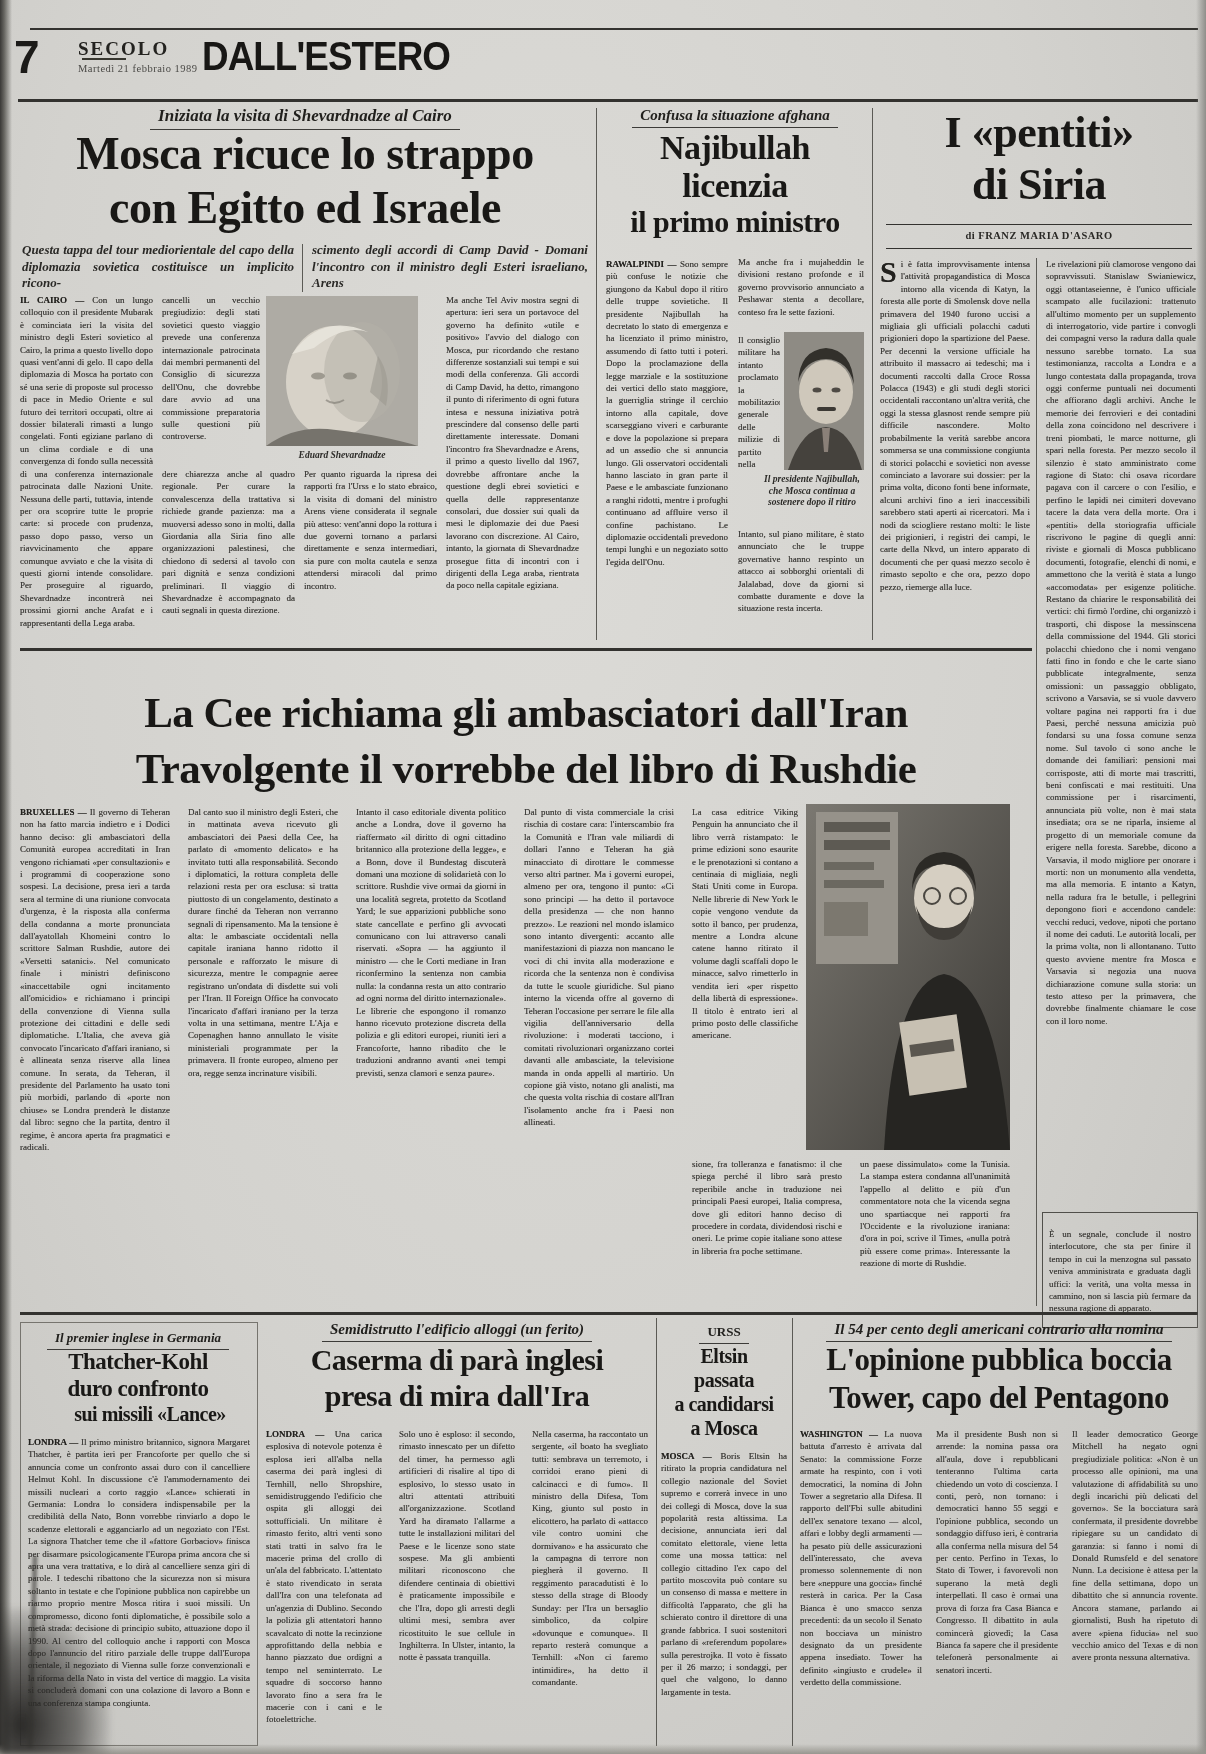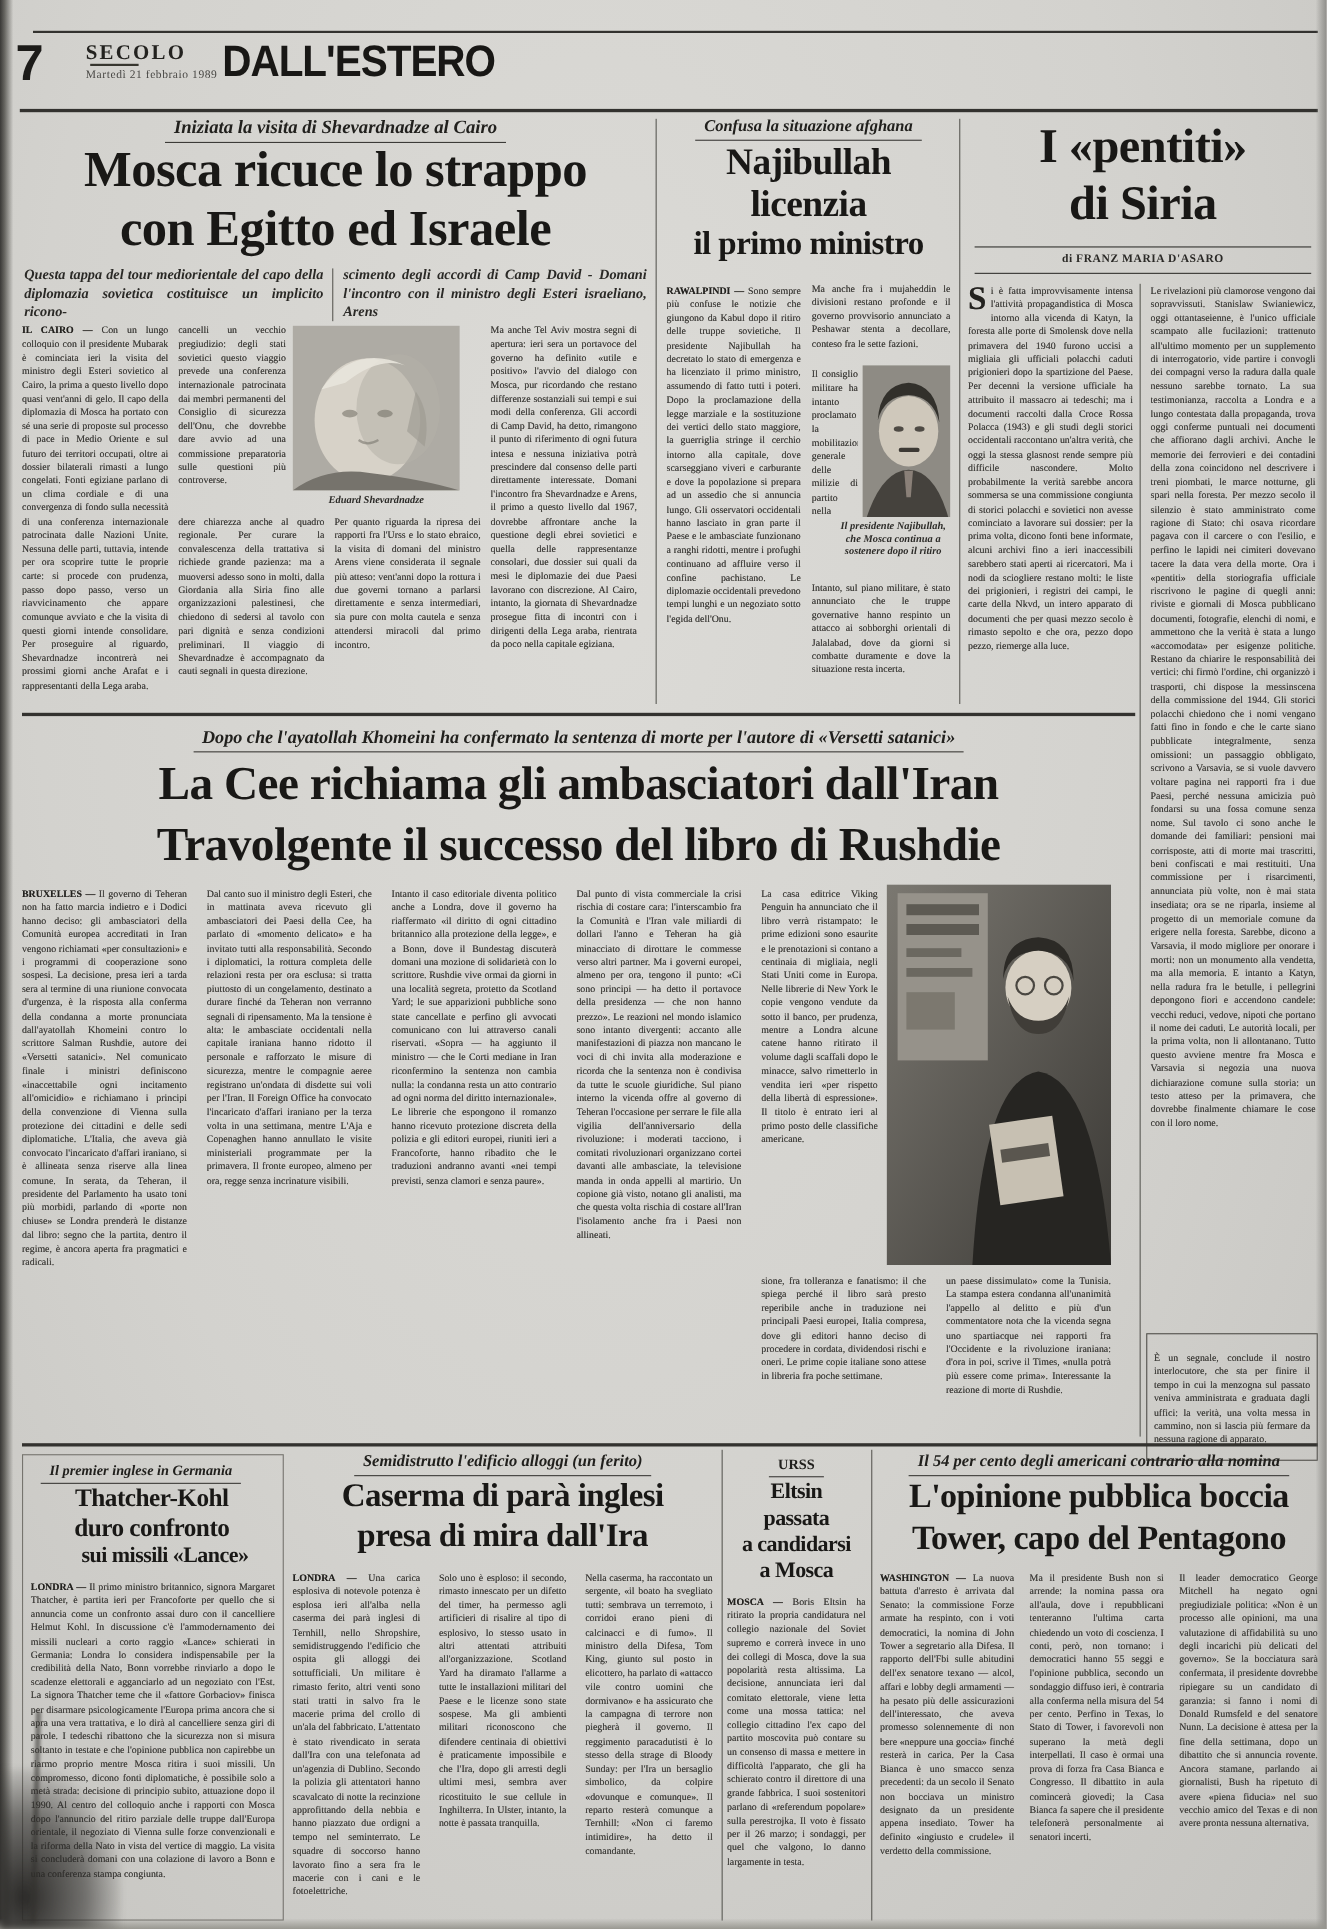--- a/index.html
+++ b/index.html
@@ -112,25 +112,22 @@
   <div class="abs byline" style="left:880px;top:230px;width:318px">di FRANZ MARIA D'ASARO</div>
   <div class="abs rh" style="left:886px;top:248px;width:306px;height:1px"></div>
 
   <div class="abs bodycol" style="left:880px;top:258px;width:150px;height:380px">
     <span class="dc">S</span><span>i è fatta improvvisamente intensa l'attività propagandistica di Mosca intorno alla vicenda di Katyn, la foresta alle porte di Smolensk dove nella primavera del 1940 furono uccisi a migliaia gli ufficiali polacchi caduti prigionieri dopo la spartizione del Paese. Per decenni la versione ufficiale ha attribuito il massacro ai tedeschi; ma i documenti raccolti dalla Croce Rossa Polacca (1943) e gli studi degli storici occidentali raccontano un'altra verità, che oggi la stessa glasnost rende sempre più difficile nascondere. Molto probabilmente la verità sarebbe ancora sommersa se una commissione congiunta di storici polacchi e sovietici non avesse cominciato a lavorare sui dossier: per la prima volta, dicono fonti bene informate, alcuni archivi fino a ieri inaccessibili sarebbero stati aperti ai ricercatori. Ma i nodi da sciogliere restano molti: le liste dei prigionieri, i registri dei campi, le carte della Nkvd, un intero apparato di documenti che per quasi mezzo secolo è rimasto sepolto e che ora, pezzo dopo pezzo, riemerge alla luce.</span>
   </div>
   <div class="abs bodycol" style="left:1046px;top:258px;width:150px;height:946px">Le rivelazioni più clamorose vengono dai sopravvissuti. Stanislaw Swianiewicz, oggi ottantaseienne, è l'unico ufficiale scampato alle fucilazioni: trattenuto all'ultimo momento per un supplemento di interrogatorio, vide partire i convogli dei compagni verso la radura dalla quale nessuno sarebbe tornato. La sua testimonianza, raccolta a Londra e a lungo contestata dalla propaganda, trova oggi conferme puntuali nei documenti che affiorano dagli archivi. Anche le memorie dei ferrovieri e dei contadini della zona coincidono nel descrivere i treni piombati, le marce notturne, gli spari nella foresta. Per mezzo secolo il silenzio è stato amministrato come ragione di Stato: chi osava ricordare pagava con il carcere o con l'esilio, e perfino le lapidi nei cimiteri dovevano tacere la data vera della morte. Ora i «pentiti» della storiografia ufficiale riscrivono le pagine di quegli anni: riviste e giornali di Mosca pubblicano documenti, fotografie, elenchi di nomi, e ammettono che la verità è stata a lungo «accomodata» per esigenze politiche. Restano da chiarire le responsabilità dei vertici: chi firmò l'ordine, chi organizzò i trasporti, chi dispose la messinscena della commissione del 1944. Gli storici polacchi chiedono che i nomi vengano fatti fino in fondo e che le carte siano pubblicate integralmente, senza omissioni: un passaggio obbligato, scrivono a Varsavia, se si vuole davvero voltare pagina nei rapporti fra i due Paesi, perché nessuna amicizia può fondarsi su una fossa comune senza nome. Sul tavolo ci sono anche le domande dei familiari: pensioni mai corrisposte, atti di morte mai trascritti, beni confiscati e mai restituiti. Una commissione per i risarcimenti, annunciata più volte, non è mai stata insediata; ora se ne riparla, insieme al progetto di un memoriale comune da erigere nella foresta. Sarebbe, dicono a Varsavia, il modo migliore per onorare i morti: non un monumento alla vendetta, ma alla memoria. E intanto a Katyn, nella radura fra le betulle, i pellegrini depongono fiori e accendono candele: vecchi reduci, vedove, nipoti che portano il nome dei caduti. Le autorità locali, per la prima volta, non li allontanano. Tutto questo avviene mentre fra Mosca e Varsavia si negozia una nuova dichiarazione comune sulla storia: un testo atteso per la primavera, che dovrebbe finalmente chiamare le cose con il loro nome.</div>
   <div class="abs bodycol kbox" style="left:1042px;top:1212px;width:142px;height:84px">È un segnale, conclude il nostro interlocutore, che sta per finire il tempo in cui la menzogna sul passato veniva amministrata e graduata dagli uffici: la verità, una volta messa in cammino, non si lascia più fermare da nessuna ragione di apparato.</div>
 
   <div class="abs rh" style="left:20px;top:648px;width:1012px;height:3px"></div>
-  <div class="abs kickwrap" style="left:20px;top:660px;width:1012px">
-    <span class="kicker" style="font-size:16.5px">Dopo che l'ayatollah Khomeini ha confermato la sentenza di morte per l'autore di «Versetti satanici»</span>
-  </div>
   <div class="abs hl" style="left:20px;top:690px;width:1012px;font-size:43px">La Cee richiama gli ambasciatori dall'Iran</div>
-  <div class="abs hl" style="left:20px;top:746px;width:1012px;font-size:43px">Travolgente il successo del libro di Rushdie</div>
+  <div class="abs hl" style="left:20px;top:746px;width:1012px;font-size:43px">Travolgente il vorrebbe del libro di Rushdie</div>
 
   <div class="abs bodycol" style="left:20px;top:806px;width:150px;height:500px">
     <span class="dl">BRUXELLES —</span> <span>Il governo di Teheran non ha fatto marcia indietro e i Dodici hanno deciso: gli ambasciatori della Comunità europea accreditati in Iran vengono richiamati «per consultazioni» e i programmi di cooperazione sono sospesi. La decisione, presa ieri a tarda sera al termine di una riunione convocata d'urgenza, è la risposta alla conferma della condanna a morte pronunciata dall'ayatollah Khomeini contro lo scrittore Salman Rushdie, autore dei «Versetti satanici». Nel comunicato finale i ministri definiscono «inaccettabile ogni incitamento all'omicidio» e richiamano i principi della convenzione di Vienna sulla protezione dei cittadini e delle sedi diplomatiche. L'Italia, che aveva già convocato l'incaricato d'affari iraniano, si è allineata senza riserve alla linea comune. In serata, da Teheran, il presidente del Parlamento ha usato toni più morbidi, parlando di «porte non chiuse» se Londra prenderà le distanze dal libro: segno che la partita, dentro il regime, è ancora aperta fra pragmatici e radicali.</span>
   </div>
   <div class="abs bodycol" style="left:188px;top:806px;width:150px;height:500px">Dal canto suo il ministro degli Esteri, che in mattinata aveva ricevuto gli ambasciatori dei Paesi della Cee, ha parlato di «momento delicato» e ha invitato tutti alla responsabilità. Secondo i diplomatici, la rottura completa delle relazioni resta per ora esclusa: si tratta piuttosto di un congelamento, destinato a durare finché da Teheran non verranno segnali di ripensamento. Ma la tensione è alta: le ambasciate occidentali nella capitale iraniana hanno ridotto il personale e rafforzato le misure di sicurezza, mentre le compagnie aeree registrano un'ondata di disdette sui voli per l'Iran. Il Foreign Office ha convocato l'incaricato d'affari iraniano per la terza volta in una settimana, mentre L'Aja e Copenaghen hanno annullato le visite ministeriali programmate per la primavera. Il fronte europeo, almeno per ora, regge senza incrinature visibili.</div>
   <div class="abs bodycol" style="left:356px;top:806px;width:150px;height:500px">Intanto il caso editoriale diventa politico anche a Londra, dove il governo ha riaffermato «il diritto di ogni cittadino britannico alla protezione della legge», e a Bonn, dove il Bundestag discuterà domani una mozione di solidarietà con lo scrittore. Rushdie vive ormai da giorni in una località segreta, protetto da Scotland Yard; le sue apparizioni pubbliche sono state cancellate e perfino gli avvocati comunicano con lui attraverso canali riservati. «Sopra — ha aggiunto il ministro — che le Corti mediane in Iran riconfermino la sentenza non cambia nulla: la condanna resta un atto contrario ad ogni norma del diritto internazionale». Le librerie che espongono il romanzo hanno ricevuto protezione discreta della polizia e gli editori europei, riuniti ieri a Francoforte, hanno ribadito che le traduzioni andranno avanti «nei tempi previsti, senza clamori e senza paure».</div>
   <div class="abs bodycol" style="left:524px;top:806px;width:150px;height:500px">Dal punto di vista commerciale la crisi rischia di costare cara: l'interscambio fra la Comunità e l'Iran vale miliardi di dollari l'anno e Teheran ha già minacciato di dirottare le commesse verso altri partner. Ma i governi europei, almeno per ora, tengono il punto: «Ci sono principi — ha detto il portavoce della presidenza — che non hanno prezzo». Le reazioni nel mondo islamico sono intanto divergenti: accanto alle manifestazioni di piazza non mancano le voci di chi invita alla moderazione e ricorda che la sentenza non è condivisa da tutte le scuole giuridiche. Sul piano interno la vicenda offre al governo di Teheran l'occasione per serrare le file alla vigilia dell'anniversario della rivoluzione: i moderati tacciono, i comitati rivoluzionari organizzano cortei davanti alle ambasciate, la televisione manda in onda appelli al martirio. Un copione già visto, notano gli analisti, ma che questa volta rischia di costare all'Iran l'isolamento anche fra i Paesi non allineati.</div>
   <div class="abs bodycol" style="left:692px;top:806px;width:106px;height:344px">La casa editrice Viking Penguin ha annunciato che il libro verrà ristampato: le prime edizioni sono esaurite e le prenotazioni si contano a centinaia di migliaia, negli Stati Uniti come in Europa. Nelle librerie di New York le copie vengono vendute da sotto il banco, per prudenza, mentre a Londra alcune catene hanno ritirato il volume dagli scaffali dopo le minacce, salvo rimetterlo in vendita ieri «per rispetto della libertà di espressione». Il titolo è entrato ieri al primo posto delle classifiche americane.</div>
 
   <svg class="abs photo" style="left:806px;top:804px" width="204" height="346">
@@ -158,21 +155,21 @@
   </svg>
 
   <div class="abs bodycol" style="left:692px;top:1158px;width:150px;height:148px">sione, fra tolleranza e fanatismo: il che spiega perché il libro sarà presto reperibile anche in traduzione nei principali Paesi europei, Italia compresa, dove gli editori hanno deciso di procedere in cordata, dividendosi rischi e oneri. Le prime copie italiane sono attese in libreria fra poche settimane.</div>
   <div class="abs bodycol" style="left:860px;top:1158px;width:150px;height:148px">un paese dissimulato» come la Tunisia. La stampa estera condanna all'unanimità l'appello al delitto e più d'un commentatore nota che la vicenda segna uno spartiacque nei rapporti fra l'Occidente e la rivoluzione iraniana: d'ora in poi, scrive il Times, «nulla potrà più essere come prima». Interessante la reazione di morte di Rushdie.</div>
 
   <div class="abs rh" style="left:20px;top:1312px;width:1178px;height:3px"></div>
   <div class="abs rv" style="left:656px;top:1318px;width:1px;height:428px"></div>
   <div class="abs rv" style="left:792px;top:1318px;width:1px;height:428px"></div>
 
   <div class="abs" style="left:20px;top:1322px;width:236px;height:422px;border:1px solid #76746e"></div>
-  <div class="abs kickwrap" style="left:14px;top:1328px;width:228px">
+  <div class="abs kickwrap" style="left:24px;top:1328px;width:228px">
     <span class="kicker" style="font-size:13px">Il premier inglese in Germania</span>
   </div>
   <div class="abs hl" style="left:24px;top:1350px;width:228px;font-size:23px">Thatcher-Kohl</div>
   <div class="abs hl" style="left:24px;top:1377px;width:228px;font-size:23px">duro confronto</div>
   <div class="abs hl" style="left:36px;top:1404px;width:228px;font-size:20px">sui missili «Lance»</div>
   <div class="abs bodycol" style="left:28px;top:1436px;width:222px;height:302px">
     <span class="dl">LONDRA —</span> <span>Il primo ministro britannico, signora Margaret Thatcher, è partita ieri per Francoforte per quello che si annuncia come un confronto assai duro con il cancelliere Helmut Kohl. In discussione c'è l'ammodernamento dei missili nucleari a corto raggio «Lance» schierati in Germania: Londra lo considera indispensabile per la credibilità della Nato, Bonn vorrebbe rinviarlo a dopo le scadenze elettorali e agganciarlo ad un negoziato con l'Est. La signora Thatcher teme che il «fattore Gorbaciov» finisca per disarmare psicologicamente l'Europa prima ancora che si apra una vera trattativa, e lo dirà al cancelliere senza giri di parole. I tedeschi ribattono che la sicurezza non si misura soltanto in testate e che l'opinione pubblica non capirebbe un riarmo proprio mentre Mosca ritira i suoi missili. Un compromesso, dicono fonti diplomatiche, è possibile solo a metà strada: decisione di principio subito, attuazione dopo il 1990. Al centro del colloquio anche i rapporti con Mosca dopo l'annuncio del ritiro parziale delle truppe dall'Europa orientale, il negoziato di Vienna sulle forze convenzionali e la riforma della Nato in vista del vertice di maggio. La visita si concluderà domani con una colazione di lavoro a Bonn e una conferenza stampa congiunta.</span>
   </div>
 
   <div class="abs kickwrap" style="left:266px;top:1320px;width:382px">

